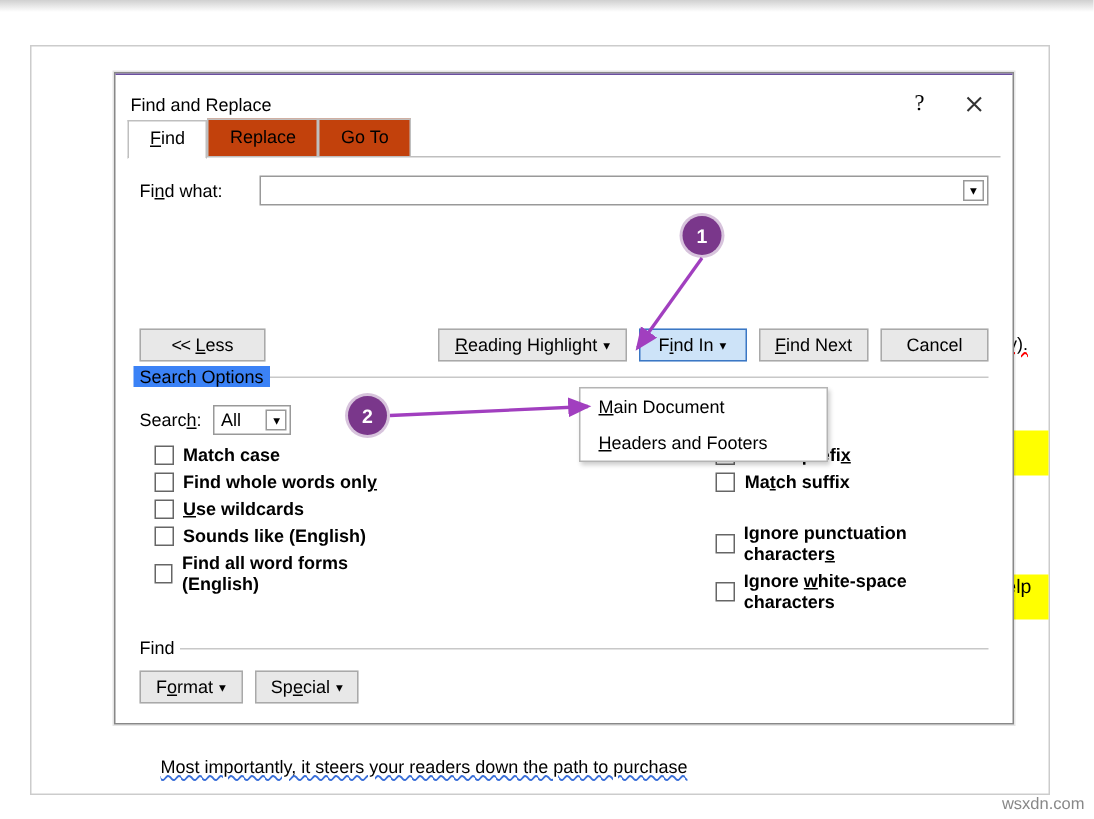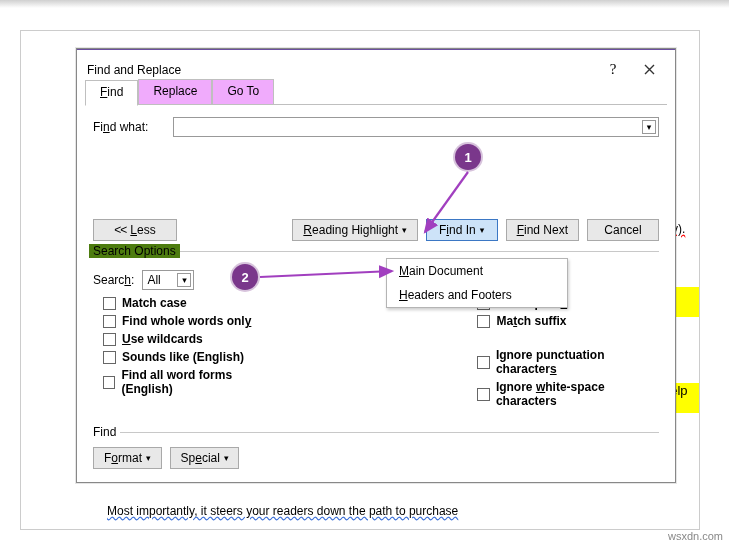--- a/index.html
+++ b/index.html
@@ -20,52 +20,52 @@
   background: #fff; border: 1px solid #888; box-shadow: 0 0 0 1px rgba(0,0,0,.1);
 }
 .border-top-accent { position: absolute; left: 0; top: 0; width: 100%; height: 1px; background: #6b4fa0; }
 .titlebar { display: flex; align-items: center; height: 28px; padding: 13px 8px 0 10px; }
 .titlebar .spacer { flex: 1; }
 .title-btn { width: 36px; height: 28px; display: flex; align-items: center; justify-content: center; font-size: 14px; cursor: pointer; }
 .help-btn { font-family: Georgia, serif; font-size: 15px; }
 .close-btn svg { width: 11px; height: 11px; }
 
 .tabs { display: flex; gap: 0; margin: 2px 0 0 8px; position: relative; z-index: 2; }
-.tab { padding: 4px 14px 6px 14px; border: 1px solid #bfbfbf; border-bottom: none; background: #f0abfc; cursor: pointer; }
+.tab { padding: 4px 14px 6px 14px; border: 1px solid #bfbfbf; border-bottom: none; background: #c2410c; cursor: pointer; }
 .tab.active { background: #fff; position: relative; top: 1px; border-color: #bfbfbf; border-bottom: 1px solid #fff; margin-bottom: -1px; }
 .tab-underline { border-top: 1px solid #bfbfbf; margin: 0 8px 10px 8px; }
 
 .body-area { padding: 2px 16px 8px 16px; display: flex; flex-direction: column; gap: 6px; height: calc(100% - 60px); }
 .row { display: flex; align-items: center; gap: 8px; }
 .label { width: 72px; }
 .findwhat-input { flex: 1; height: 20px; border: 1px solid #999; padding: 0 18px 0 4px; position: relative; }
 .dropdown-arrow { position: absolute; right: 2px; top: 50%; transform: translateY(-50%); width: 14px; height: 14px; border: 1px solid #999; display: flex; align-items: center; justify-content: center; font-size: 9px; background: #fff; }
 
 .button-row { display: flex; align-items: center; gap: 8px; margin-top: 76px; }
 .btn { height: 22px; padding: 0 10px; border: 1px solid #a9a9a9; background: #e8e8e8; display: inline-flex; align-items: center; justify-content: center; cursor: pointer; white-space: nowrap; min-width: 72px; }
 .btn.small { min-width: 0; }
 .btn.active-open { border-color: #3b77c4; background: #cde3f8; }
 .caret { margin-left: 4px; font-size: 9px; }
 .less-arrows { letter-spacing: -1px; margin-right: 4px; }
 .u-letter { text-decoration: underline; }
 
 .search-options { border-top: 1px solid #c8c8c8; padding-top: 4px; margin-top: 4px; }
-.search-options-title { position: relative; top: -12px; background: #4d7c0f; display: inline-block; padding: 0 4px; margin-left: -4px; }
+.search-options-title { position: relative; top: -12px; background: #3b82f6; display: inline-block; padding: 0 4px; margin-left: -4px; }
 .options-grid { display: flex; gap: 40px; margin-top: -4px; font-weight: bold; }
 .options-col { display: flex; flex-direction: column; gap: 4px; }
 .opt-row { display: flex; align-items: center; gap: 6px; }
 .checkbox { width: 13px; height: 13px; border: 1px solid #666; background: #fff; cursor: pointer; }
 .select { border: 1px solid #999; height: 20px; padding: 0 16px 0 4px; position: relative; min-width: 52px; display: inline-flex; align-items: center; }
 .select .sel-arrow { position: absolute; right: 2px; top: 2px; width: 14px; height: 14px; border: 1px solid #999; display: flex; align-items: center; justify-content: center; font-size: 9px; background: #fff; }
 
 .find-box { border-top: 1px solid #c8c8c8; margin-top: 18px; padding-top: 4px; }
 .find-box-title { position: relative; top: -12px; background: #fff; display: inline-block; padding: 0 4px; margin-left: -4px; }
 .find-btns { display: flex; gap: 8px; margin-top: -4px; }
 
-.flyout { position: absolute; left: 386px; top: 258px; width: 182px; background: #fff; border: 1px solid #b4b4b4; box-shadow: 1px 2px 3px rgba(0,0,0,.2); z-index: 20; }
+.flyout { position: absolute; left: 386px; top: 258px; width: 166px; background: #fff; border: 1px solid #b4b4b4; box-shadow: 1px 2px 3px rgba(0,0,0,.2); z-index: 20; }
 .flyout-item { padding: 5px 12px; cursor: pointer; }
 
 .callout-badge { position: absolute; width: 26px; height: 26px; border-radius: 50%; background: #7a378b; color: #fff; display: flex; align-items: center; justify-content: center; font-weight: bold; font-size: 13px; box-shadow: 0 0 0 2px rgba(122,55,139,.3); z-index: 30; }
 .arrow-svg { position: absolute; z-index: 25; overflow: visible; }
 </style>
 </head>
 <body>
 
 <div class="page-bg">
   <div class="topbar-shadow"></div>

